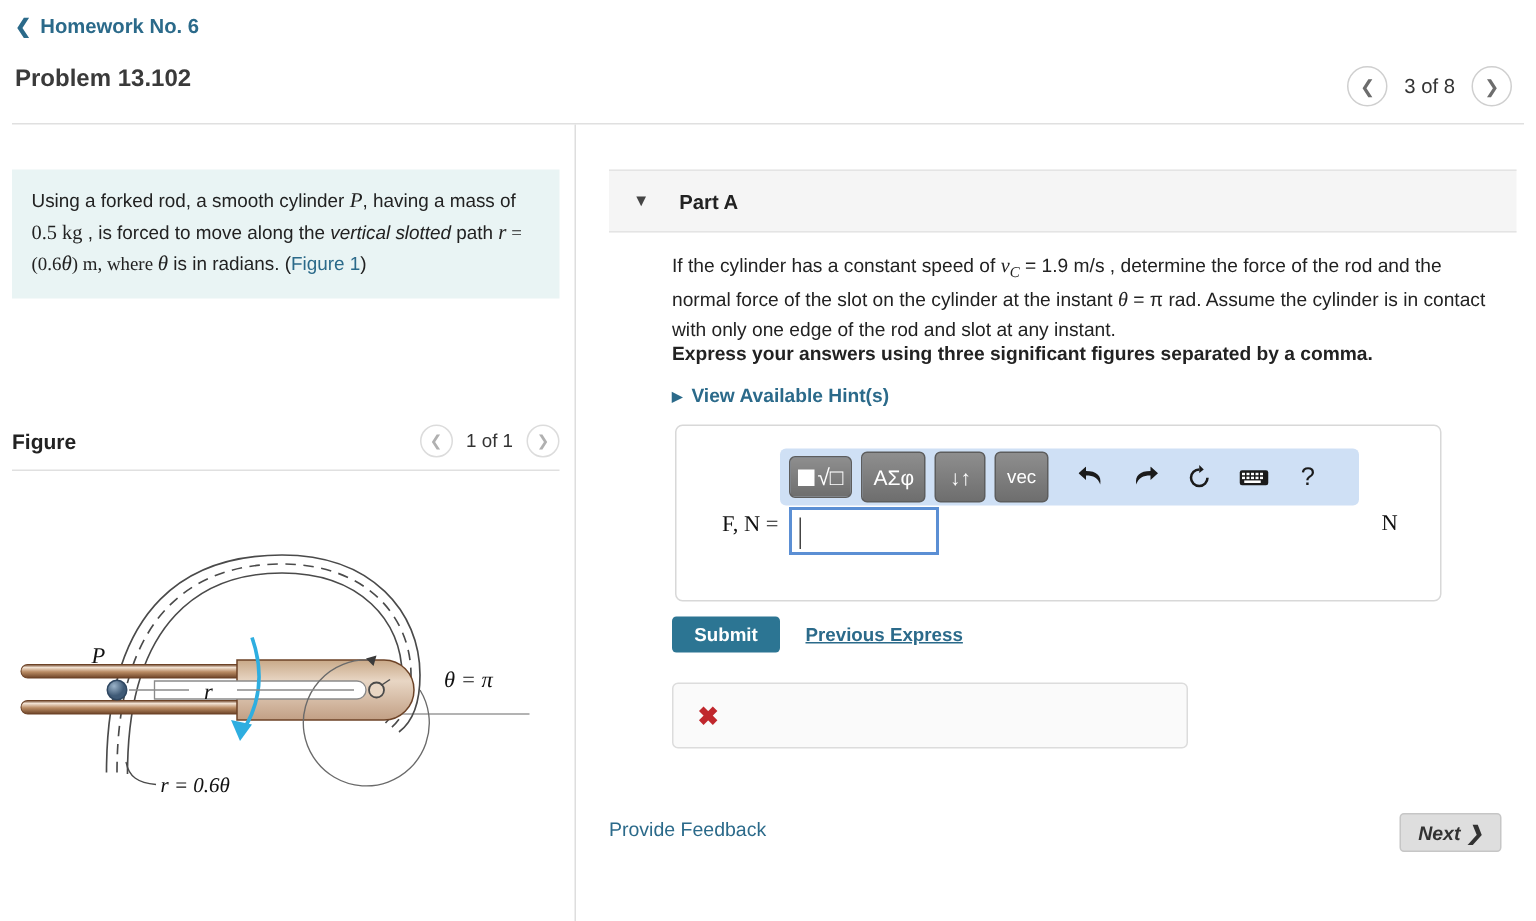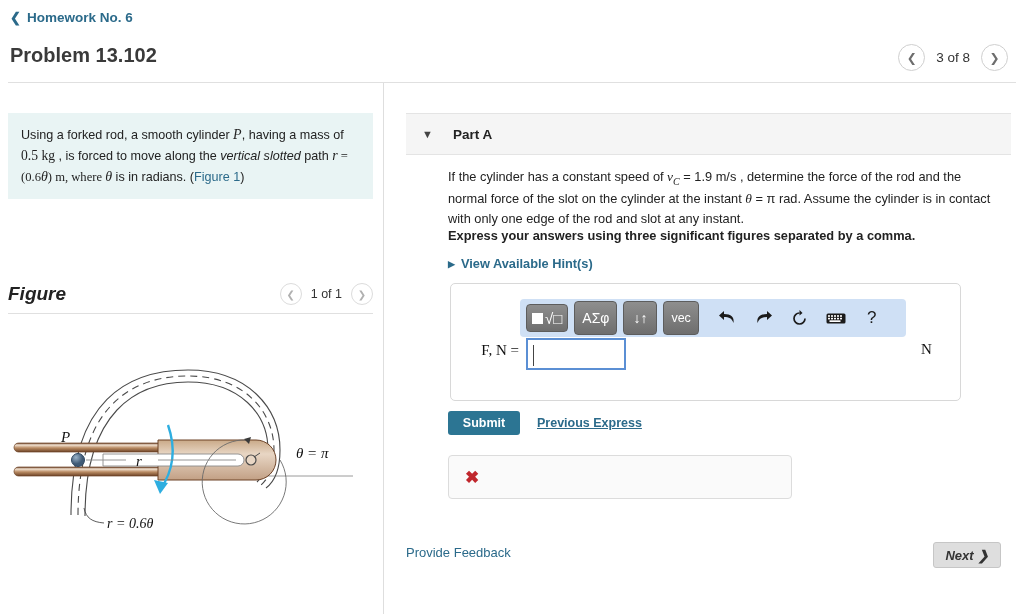--- a/index.html
+++ b/index.html
@@ -19,21 +19,21 @@
   #breadcrumb {
     position:absolute; left:10px; top:10px;
     display:flex; align-items:center; gap:6px;
     font-size:13.5px; font-weight:bold; color:#2b6a8a;
     cursor:pointer;
   }
   #breadcrumb .chev { font-size:13px; font-weight:bold; line-height:1; }
 
   #page-title {
     position:absolute; left:10px; top:44px;
-    font-size:20px; font-weight:bold; color:#3a3a3a;
+    font-size:16px; font-weight:bold; color:#3a3a3a;
   }
 
   #pager {
     position:absolute; right:16px; top:44px;
     display:flex; align-items:center; gap:11px;
   }
   .pg-btn {
     width:27px; height:27px; border-radius:50%;
     border:1px solid #cfcfcf; background:#fff;
     display:flex; align-items:center; justify-content:center;
@@ -55,21 +55,21 @@
     position:absolute; left:8px; top:113px; width:365px;
     background:#e9f4f4; padding:11px 12px 12px 13px;
     font-size:12.6px; line-height:1.5; color:#222;
   }
   #problem-box .link { color:#2b6a8a; cursor:pointer; }
 
   #figure-head {
     position:absolute; left:8px; top:283px; width:365px;
     display:flex; align-items:center; justify-content:space-between;
   }
-  #figure-head .ftitle { font-size:19px; font-weight:bold; color:#222;font-style:italic; }
+  #figure-head .ftitle { font-size:14px; font-weight:bold; color:#222; }
   #fig-pager { display:flex; align-items:center; gap:9px; }
   .pg-btn.sm { width:22px; height:22px; font-size:10px; border-color:#dcdcdc; color:#b0b0b0; }
   #fig-pager .label { font-size:12.5px; color:#333; }
   #fig-divider {
     position:absolute; left:8px; top:313px; width:365px; height:1px; background:#e0e0e0;
   }
   #figure-canvas { position:absolute; left:8px; top:330px; width:370px; height:230px; }
 
   
   #part-header {

